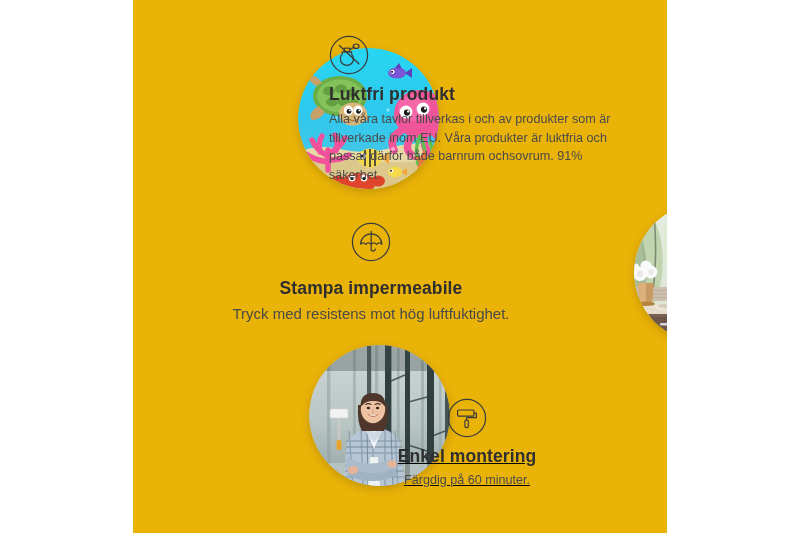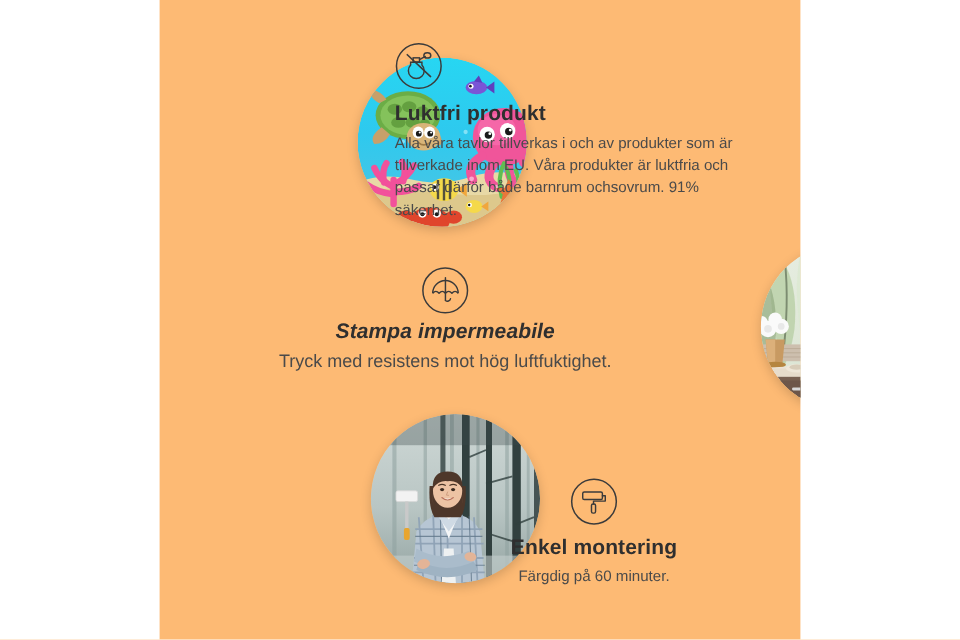--- a/index.html
+++ b/index.html
@@ -19,21 +19,21 @@
     height: 533px;
     background: #ffffff;
   }
   
   #panel {
     position: absolute;
     left: 133px;
     top: 0px;
     width: 534px;
     height: 533px;
-    background: #fdba74;
+    background: #eab308;
     overflow: hidden;
   }
 
   
   .feature {
     position: absolute;
   }
   .feature-text {
     position: absolute;
   }
@@ -61,25 +61,25 @@
   }
 
   
   #feature-1 { left: 196px; top: 35px; width: 300px; }
   #feature-1 .f-title { margin-top: 9px; }
   #feature-1 .f-body  { margin-top: 5px; width: 287px; }
 
   
   #feature-2 { left: 90px; top: 222px; width: 296px; text-align: center; }
   #feature-2 .icon-wrap { margin: 0 auto; }
-  #feature-2 .f-title { margin-top: 4px; font-style: italic; }
+  #feature-2 .f-title { margin-top: 16px; }
   #feature-2 .f-body  { margin-top: 4px; font-size: 15px; }
 
   
-  #feature-3 { left: 212px; top: 398px; width: 300px; text-align: center; }
+  #feature-3 { left: 184px; top: 398px; width: 300px; text-align: center; text-decoration: underline; }
   #feature-3 .icon-wrap { margin: 0 auto; }
   #feature-3 .f-title { margin-top: 8px; }
   #feature-3 .f-body  { margin-top: 4px; text-align: center; }
 
   
   .photo-circle {
     position: absolute;
     border-radius: 50%;
     overflow: hidden;
     box-shadow: 0 3px 9px rgba(0,0,0,0.17);

